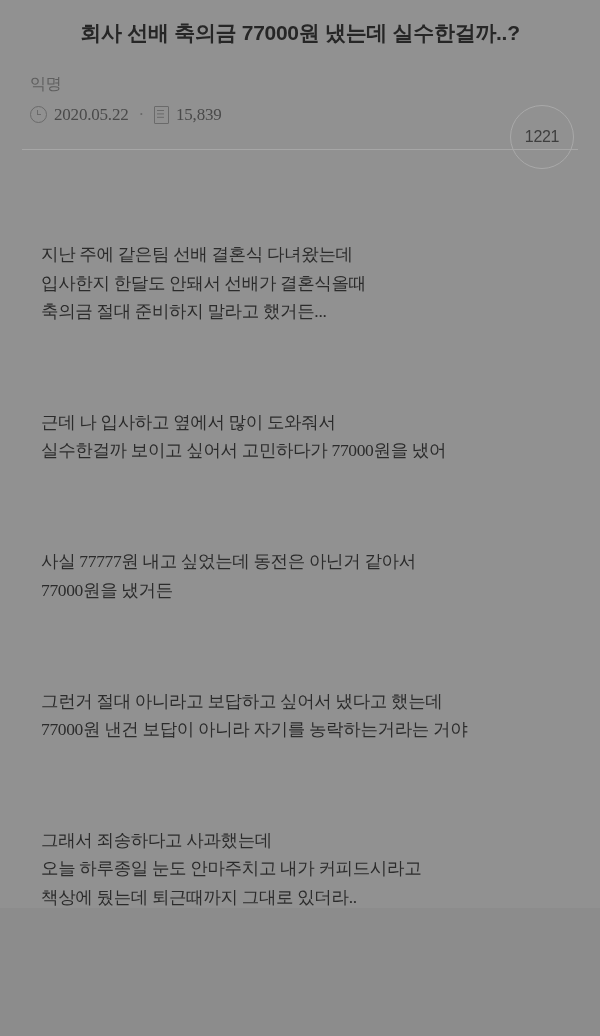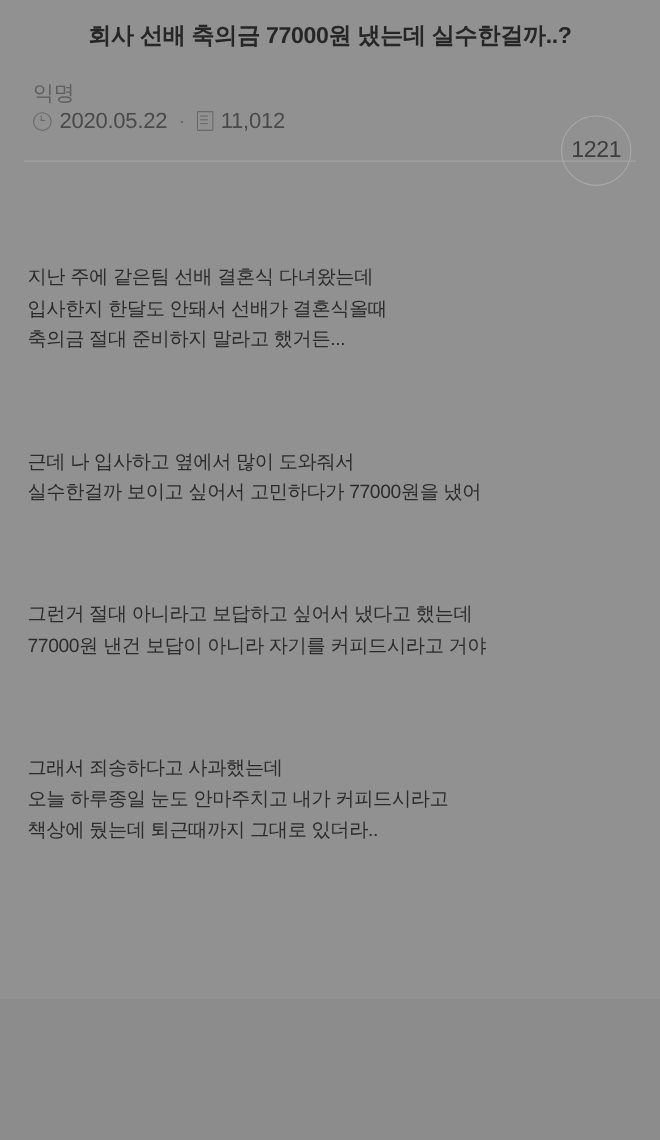--- a/index.html
+++ b/index.html
@@ -36,33 +36,34 @@
     letter-spacing: -0.3px;
     margin: 0;
     padding: 0 4px;
   }
   .meta {
     margin-top: 26px;
     padding-left: 4px;
     position: relative;
   }
   .author {
-    font-size: 19px;
+    font-size: 16px;
     color: #5e5e5e;
     line-height: 1.3;
     letter-spacing: -0.2px;
     font-family: Liberation Serif, serif;
   }
   .meta-row {
-    margin-top: 0;
+    margin-top: 10px;
     display: flex;
     align-items: center;
-    font-size: 20px;
+    font-size: 17px;
     color: #4a4a4a;
     letter-spacing: -0.2px;
+    font-family: Liberation Serif, serif;
   }
   .meta-icon {
     display: inline-flex;
     align-items: center;
     justify-content: center;
     margin-right: 7px;
   }
   .clock-icon {
     width: 15px;
     height: 15px;
@@ -115,41 +116,42 @@
     position: absolute;
     right: 26px;
     top: 105px;
     width: 62px;
     height: 62px;
     border-radius: 50%;
     border: 1.5px solid #a9a9a9;
     display: flex;
     align-items: center;
     justify-content: center;
-    font-size: 21px;
+    font-size: 16px;
     color: #3e3e3e;
     letter-spacing: -0.3px;
     background: transparent;
   }
   .divider {
     margin: 24px 22px 0 22px;
     height: 1px;
     background: #a6a6a6;
   }
   .body-text {
     padding: 34px 24px 0 24px;
     font-size: 17.5px;
     line-height: 1.62;
     color: #2b2b2b;
     letter-spacing: -0.35px;
     white-space: pre-wrap;
   }
   .para {
-    margin: 0 0 26px 1px;
+    margin: 0 0 26px 17px;
     white-space: pre-wrap;
+    font-family: Liberation Serif, serif;
   }
   .para:last-child { margin-bottom: 0; }
 </style>
 </head>
 <body>
 
 <div class="page">
 
   <div class="header">
     <h1 class="title">회사 선배 축의금 77000원 냈는데 실수한걸까..?</h1>
@@ -159,36 +161,38 @@
 
       <div class="meta-row">
         <span class="meta-icon">
           <span class="clock-icon"></span>
         </span>
         <span>2020.05.22</span>
         <span class="dot-sep">·</span>
         <span class="meta-icon">
           <span class="doc-icon"></span>
         </span>
-        <span>11,012</span>
+        <span>15,839</span>
       </div>
     </div>
 
     <div class="count-badge">1221</div>
   </div>
 
   <div class="divider"></div>
 
   <div class="body-text">
     <p class="para">지난 주에 같은팀 선배 결혼식 다녀왔는데
 입사한지 한달도 안돼서 선배가 결혼식올때
 축의금 절대 준비하지 말라고 했거든...</p>
     <p class="para">근데 나 입사하고 옆에서 많이 도와줘서
 실수한걸까 보이고 싶어서 고민하다가 77000원을 냈어</p>
+    <p class="para">사실 77777원 내고 싶었는데 동전은 아닌거 같아서
+77000원을 냈거든</p>
     <p class="para">그런거 절대 아니라고 보답하고 싶어서 냈다고 했는데
-77000원 낸건 보답이 아니라 자기를 커피드시라고 거야</p>
+77000원 낸건 보답이 아니라 자기를 농락하는거라는 거야</p>
     <p class="para">그래서 죄송하다고 사과했는데
 오늘 하루종일 눈도 안마주치고 내가 커피드시라고
 책상에 뒀는데 퇴근때까지 그대로 있더라..</p>
     
   </div>
 
 </div>
 
 </body></html>

